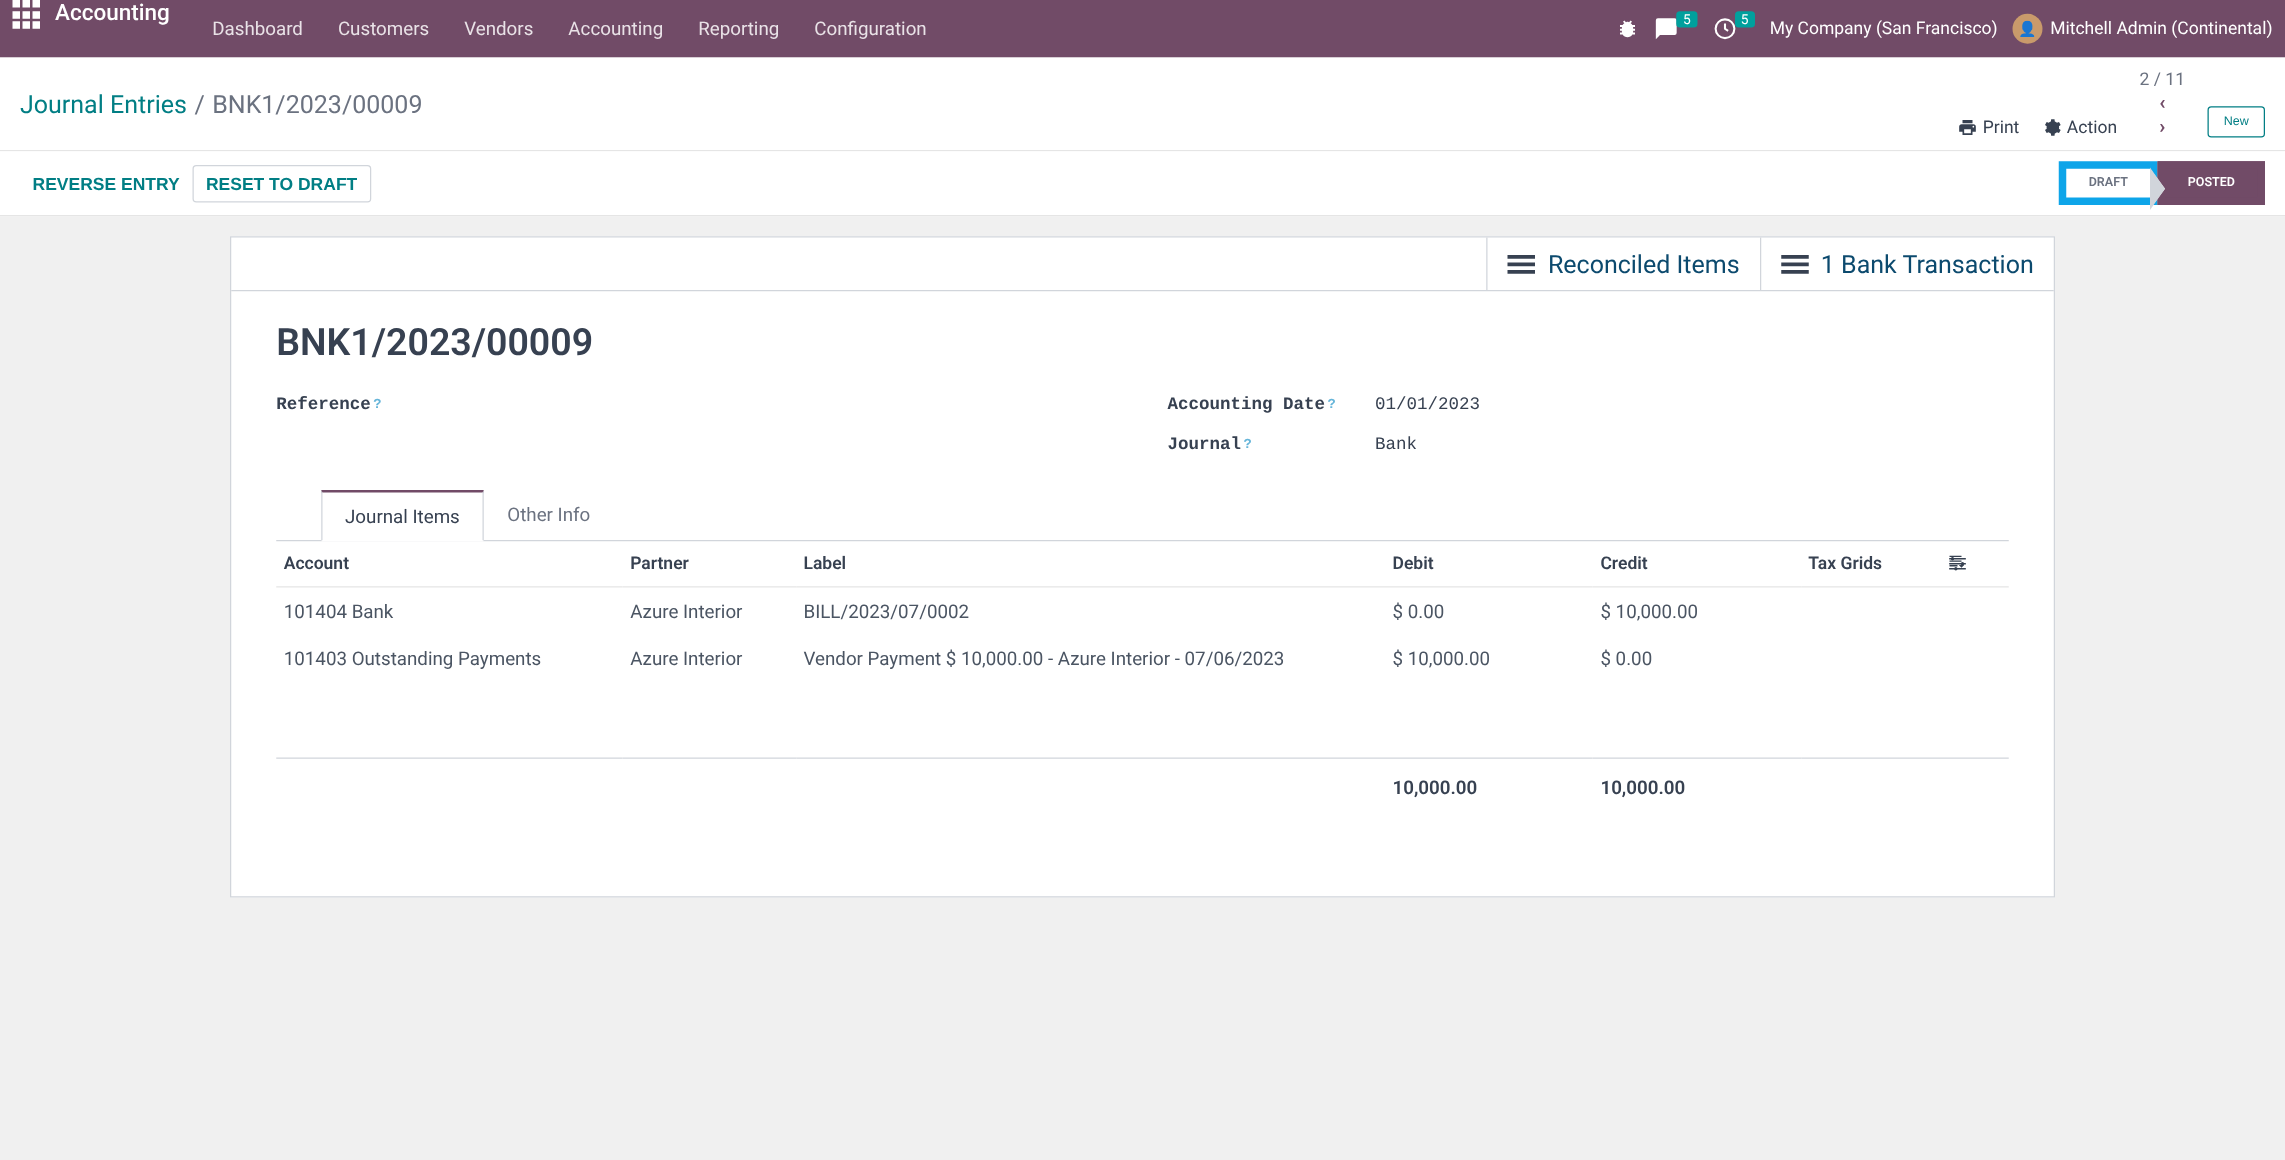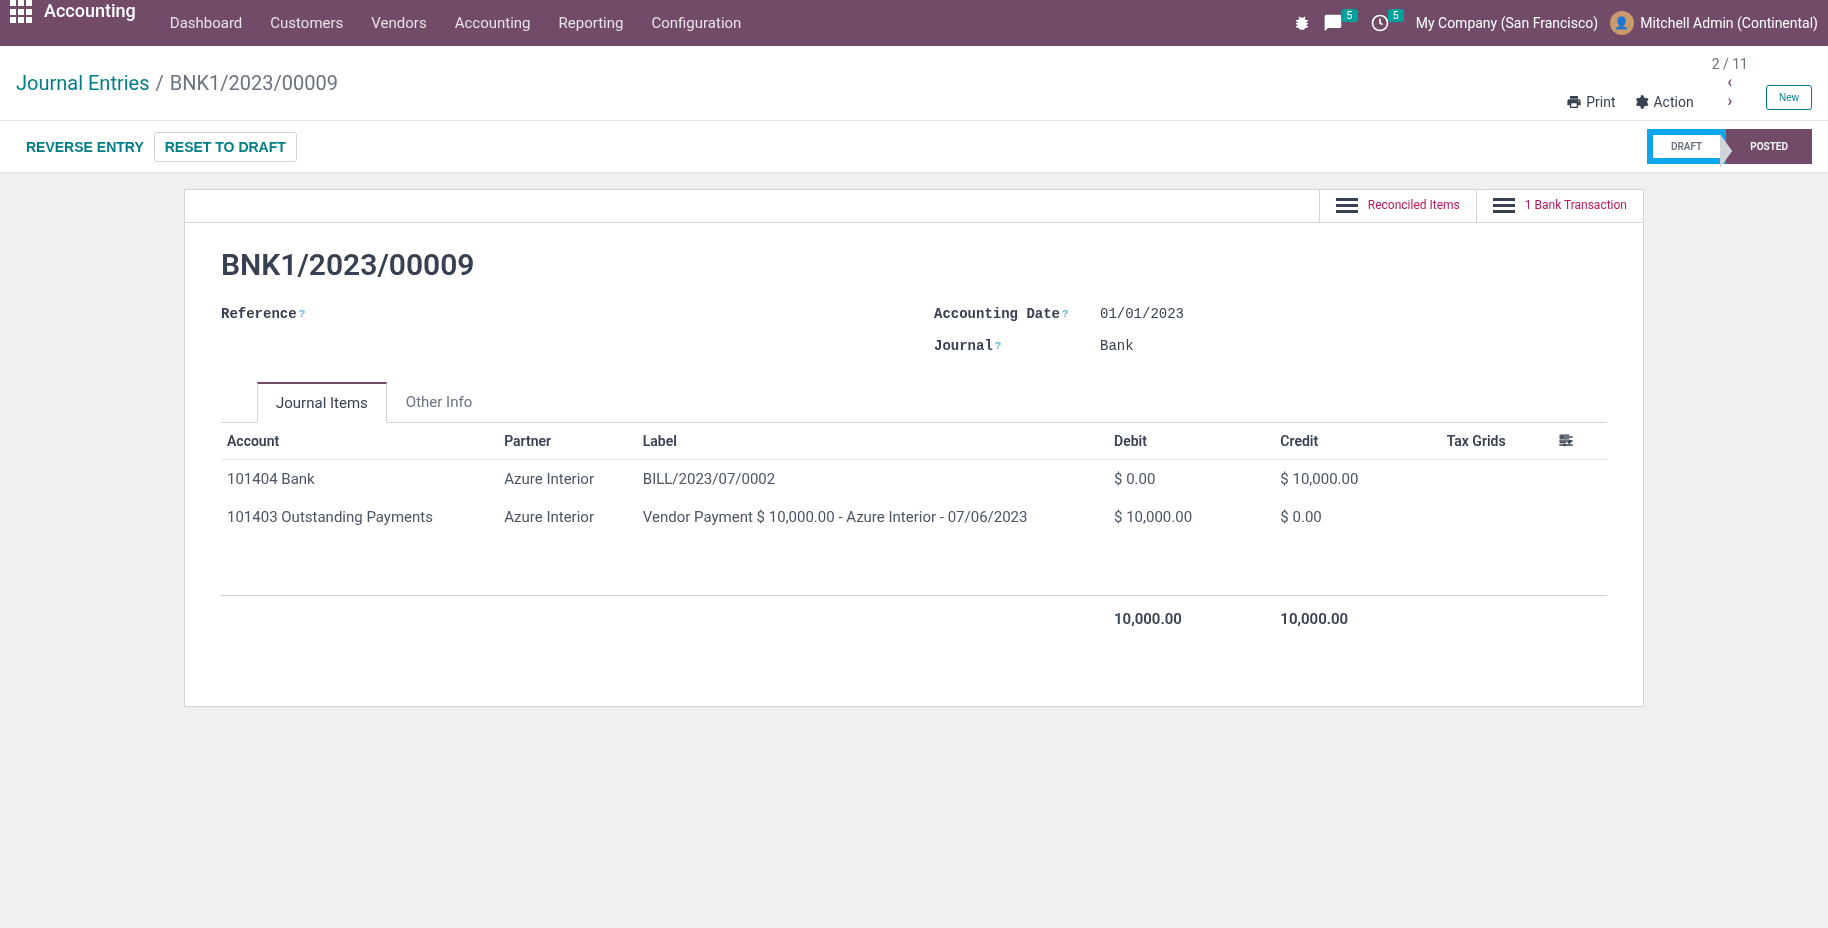--- a/index.html
+++ b/index.html
@@ -40,21 +40,21 @@
 .status-pill.active::before { content: ""; position: absolute; left: -12px; top: 0; bottom: 0; width: 0; height: 0; border-top: 16px solid transparent; border-bottom: 16px solid transparent; border-left: 12px solid #fff;}
 .status-pill.draft::after { content: ""; position: absolute; right: -12px; top: -1px; bottom: -1px; width: 0; height: 0; border-top: 17px solid transparent; border-bottom: 17px solid transparent; border-left: 12px solid #d1d5db; z-index: 1;}
 
 
 .sheet-wrap { padding: 16px 44px; }
 .sheet { background: #fff; border: 1px solid #d1d5db; max-width: 1460px; margin: 0 auto;}
 .stat-buttons { display: flex; justify-content: flex-end; border-bottom: 1px solid #d1d5db;}
 .stat-btn { display: flex; align-items: center; gap: 10px; padding: 8px 16px; border-left: 1px solid #d1d5db; cursor: pointer; min-width: 140px;}
 .stat-icon { display: flex; flex-direction: column; gap: 3px;}
 .stat-icon span { width: 22px; height: 3px; background: #374151;}
-.stat-text { line-height: 1.3; font-size: 12px; color: #be185d;}
+.stat-text { line-height: 1.3; font-size: 20px; color: #0c4a6e;}
 
 .sheet-body { padding: 24px 36px; }
 .entry-title { font-size: 30px; font-weight: 600; color: #374151; margin-bottom: 24px;}
 .fields-grid { display: flex; gap: 40px; margin-bottom: 28px; font-family: Liberation Mono, monospace;}
 .fields-col { flex: 1; display: flex; flex-direction: column; gap: 16px;}
 .field-row { display: flex; align-items: baseline; gap: 16px;}
 .field-label { font-weight: 600; color: #374151; min-width: 150px; display: flex; align-items: center; gap: 2px;}
 .help-q { color: #66b5d9; font-size: 11px; cursor: pointer; vertical-align: super;}
 .field-value { color: #374151; }
 

